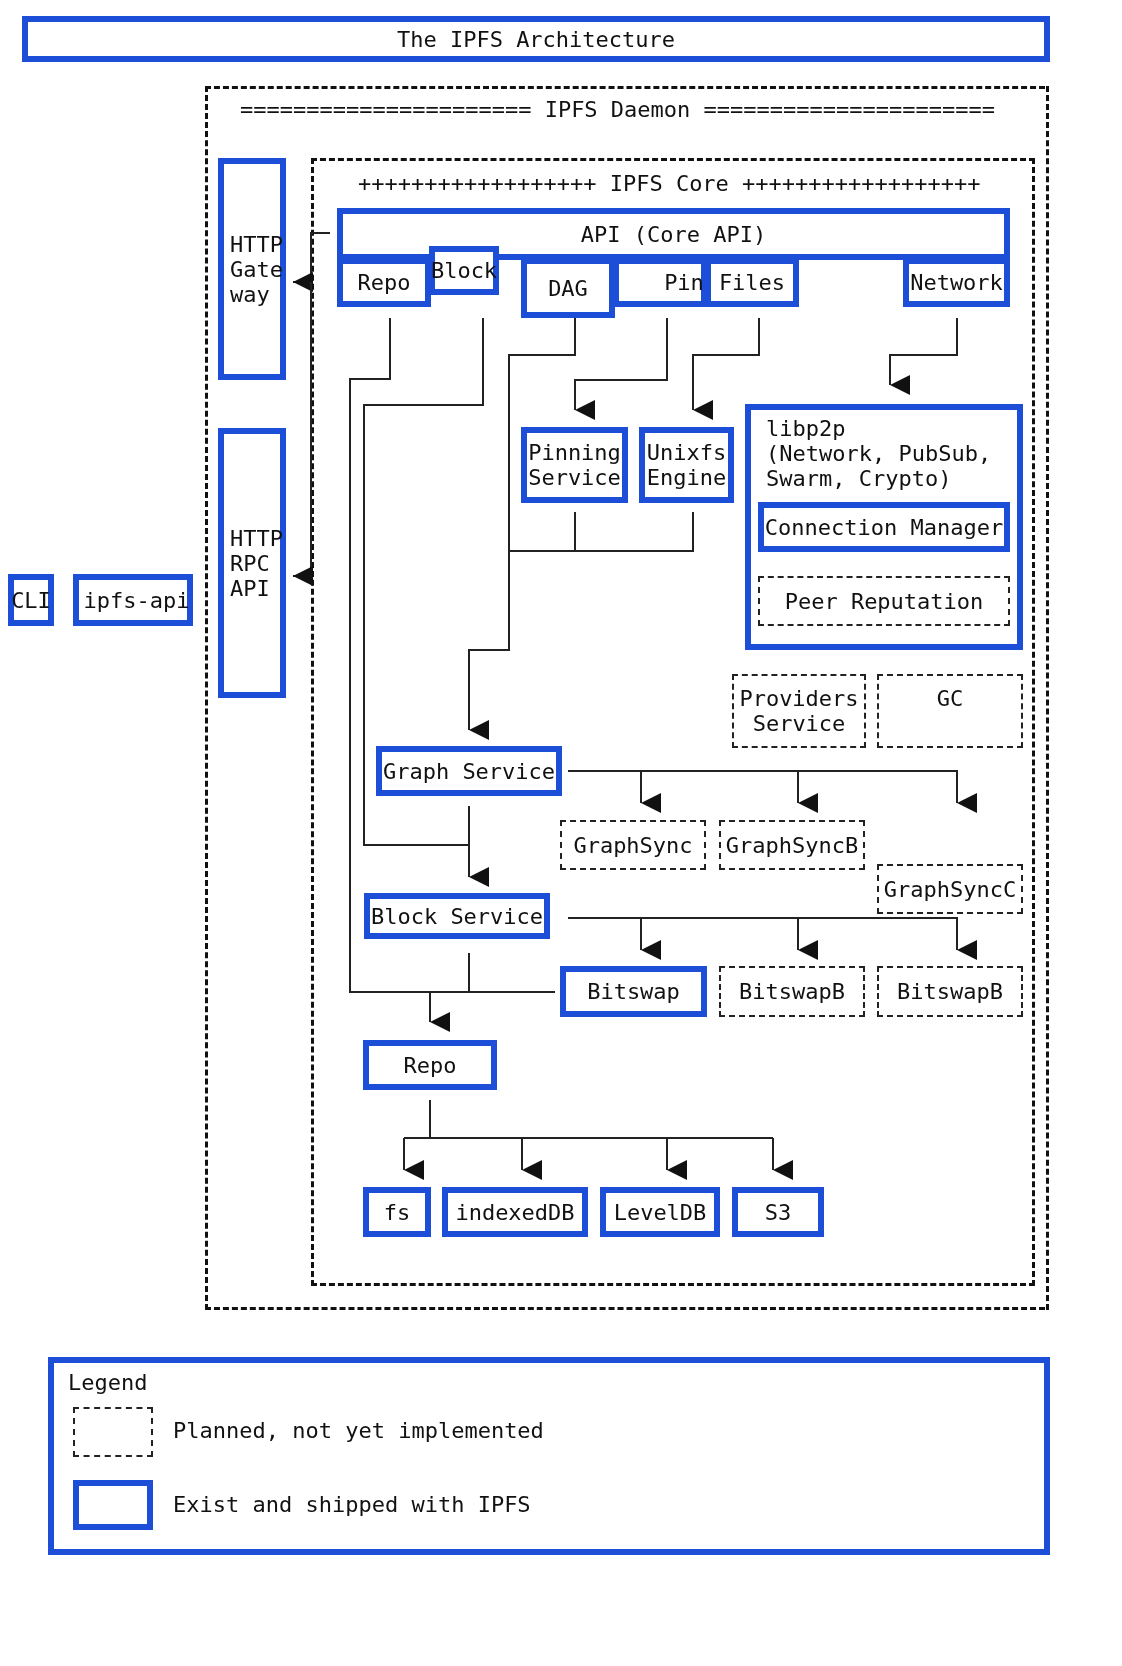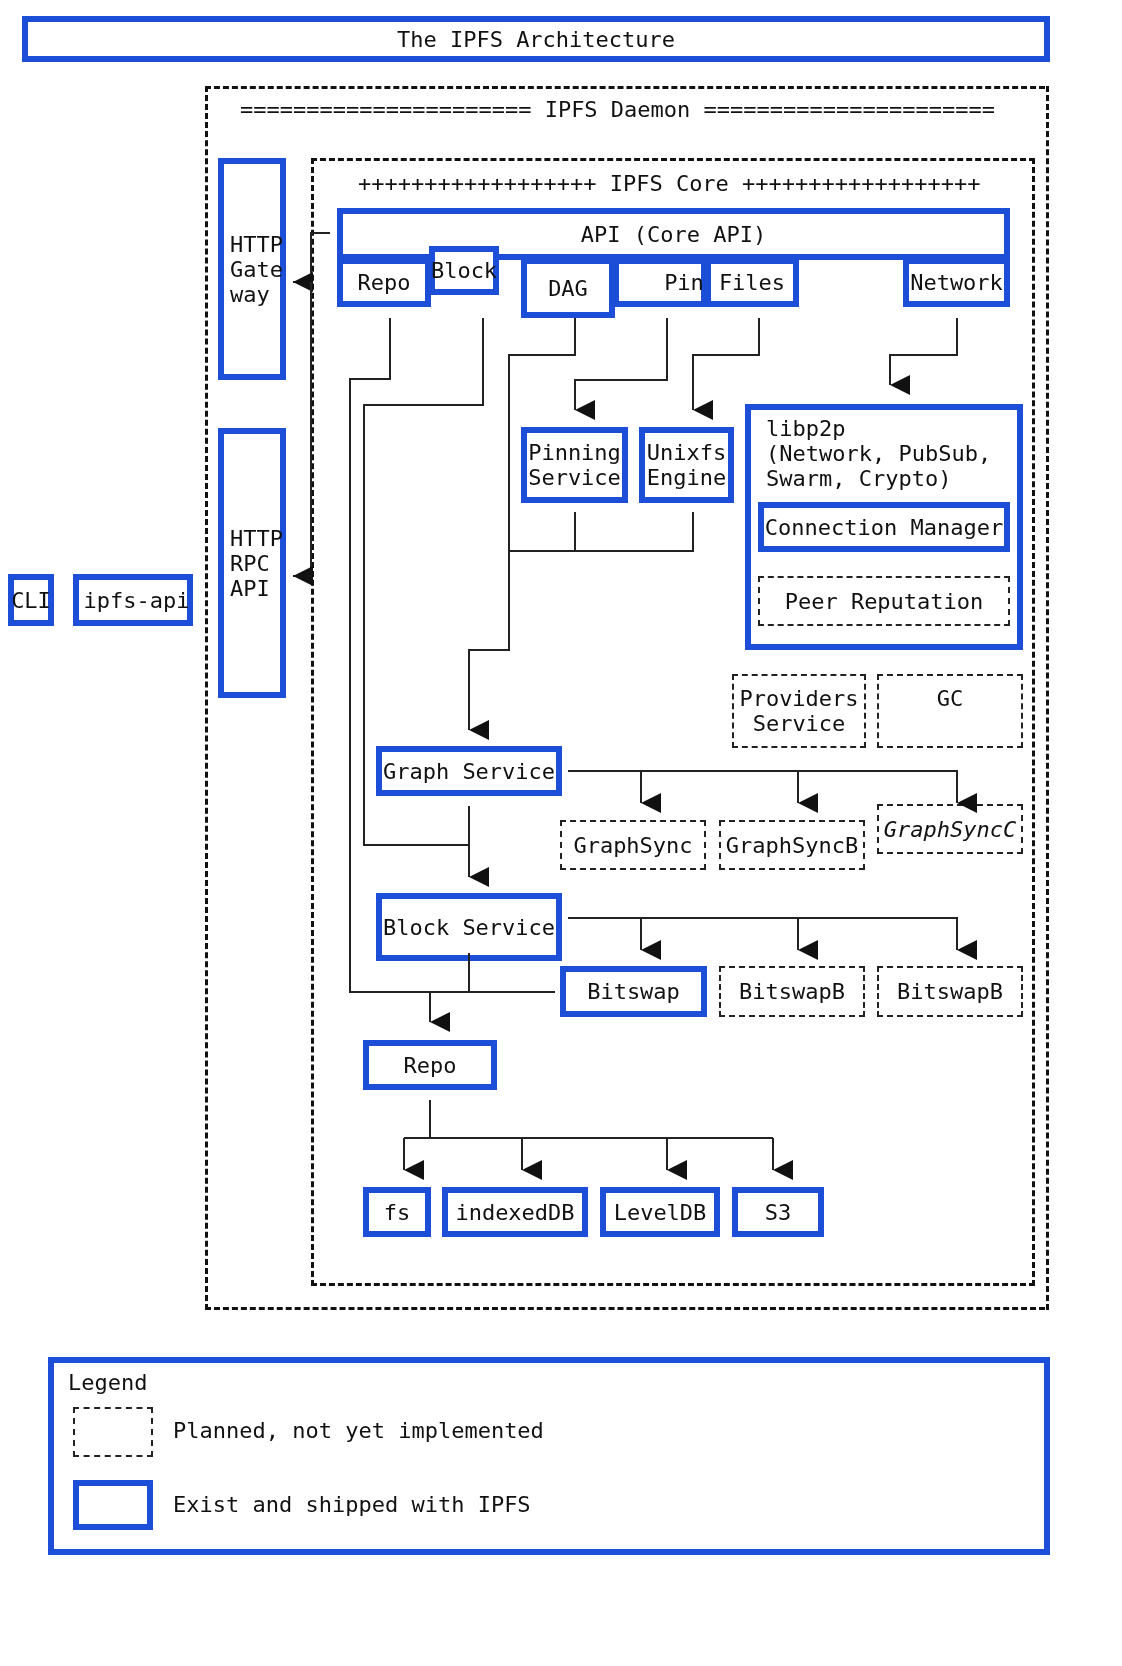--- a/index.html
+++ b/index.html
@@ -84,23 +84,23 @@
 </div>
 <div class="abs dbox txt center" style="left:877px; top:674px; width:146px; height:74px; align-items:flex-start; padding-top:10px;">
   <span>GC</span>
 </div>
 
 <div class="abs box txt center" style="left:376px; top:746px; width:186px; height:50px;">
   <span>Graph Service</span>
 </div>
 <div class="abs dbox txt center" style="left:560px; top:820px; width:146px; height:50px;"><span>GraphSync</span></div>
 <div class="abs dbox txt center" style="left:719px; top:820px; width:146px; height:50px;"><span>GraphSyncB</span></div>
-<div class="abs dbox txt center" style="left:877px; top:804px; width:146px; height:50px;font-style:italic;"><span>GraphSyncC</span></div>
+<div class="abs dbox txt center" style="left:877px; top:864px; width:146px; height:50px;"><span>GraphSyncC</span></div>
 
-<div class="abs box txt center" style="left:376px; top:893px; width:186px; height:68px;">
+<div class="abs box txt center" style="left:364px; top:893px; width:186px; height:46px;">
   <span>Block Service</span>
 </div>
 <div class="abs box txt center" style="left:560px; top:966px; width:147px; height:51px;"><span>Bitswap</span></div>
 <div class="abs dbox txt center" style="left:719px; top:966px; width:146px; height:51px;"><span>BitswapB</span></div>
 <div class="abs dbox txt center" style="left:877px; top:966px; width:146px; height:51px;"><span>BitswapB</span></div>
 
 <div class="abs box txt center" style="left:363px; top:1040px; width:134px; height:50px;">
   <span>Repo</span>
 </div>
 

